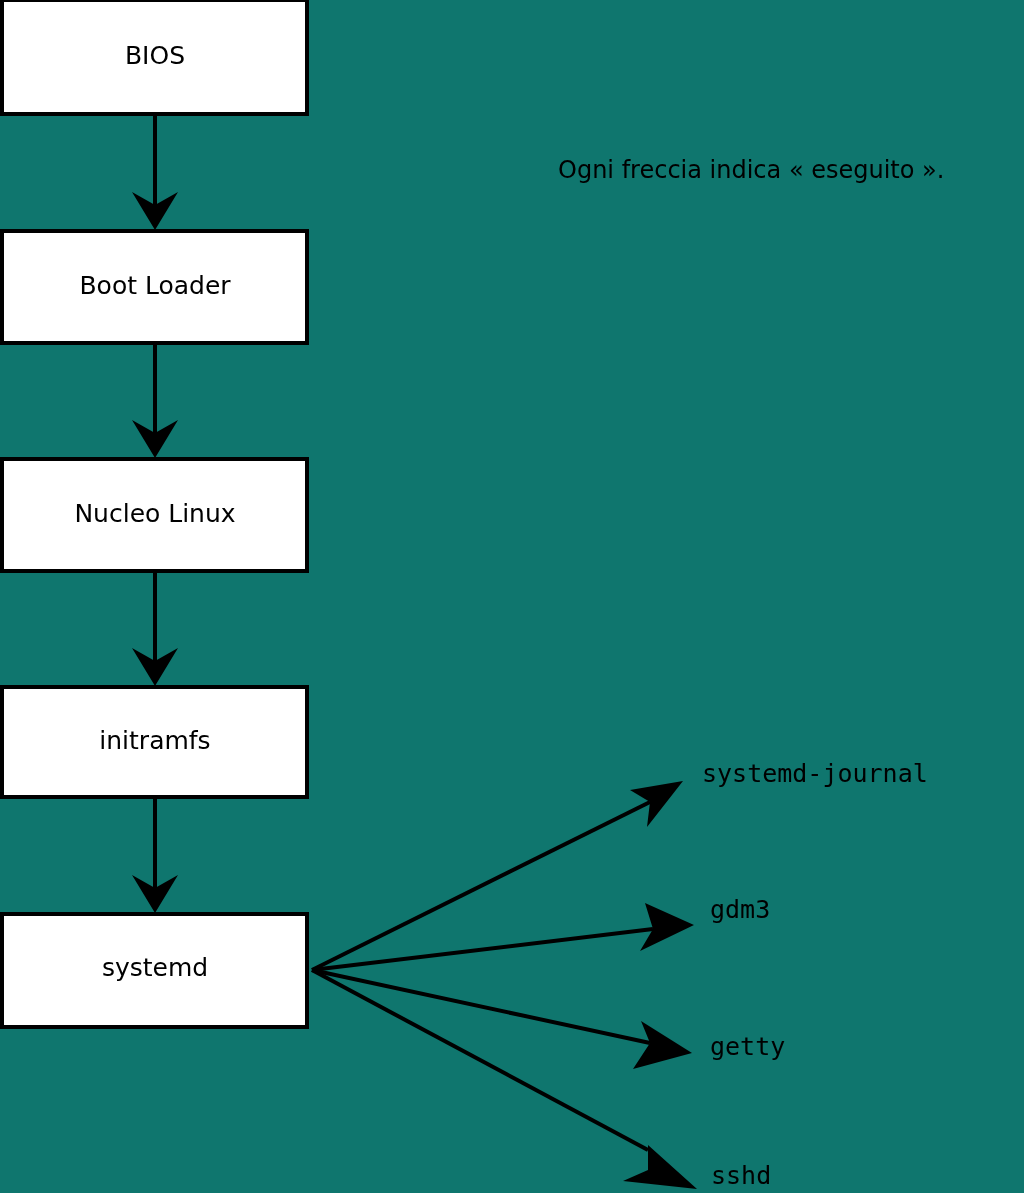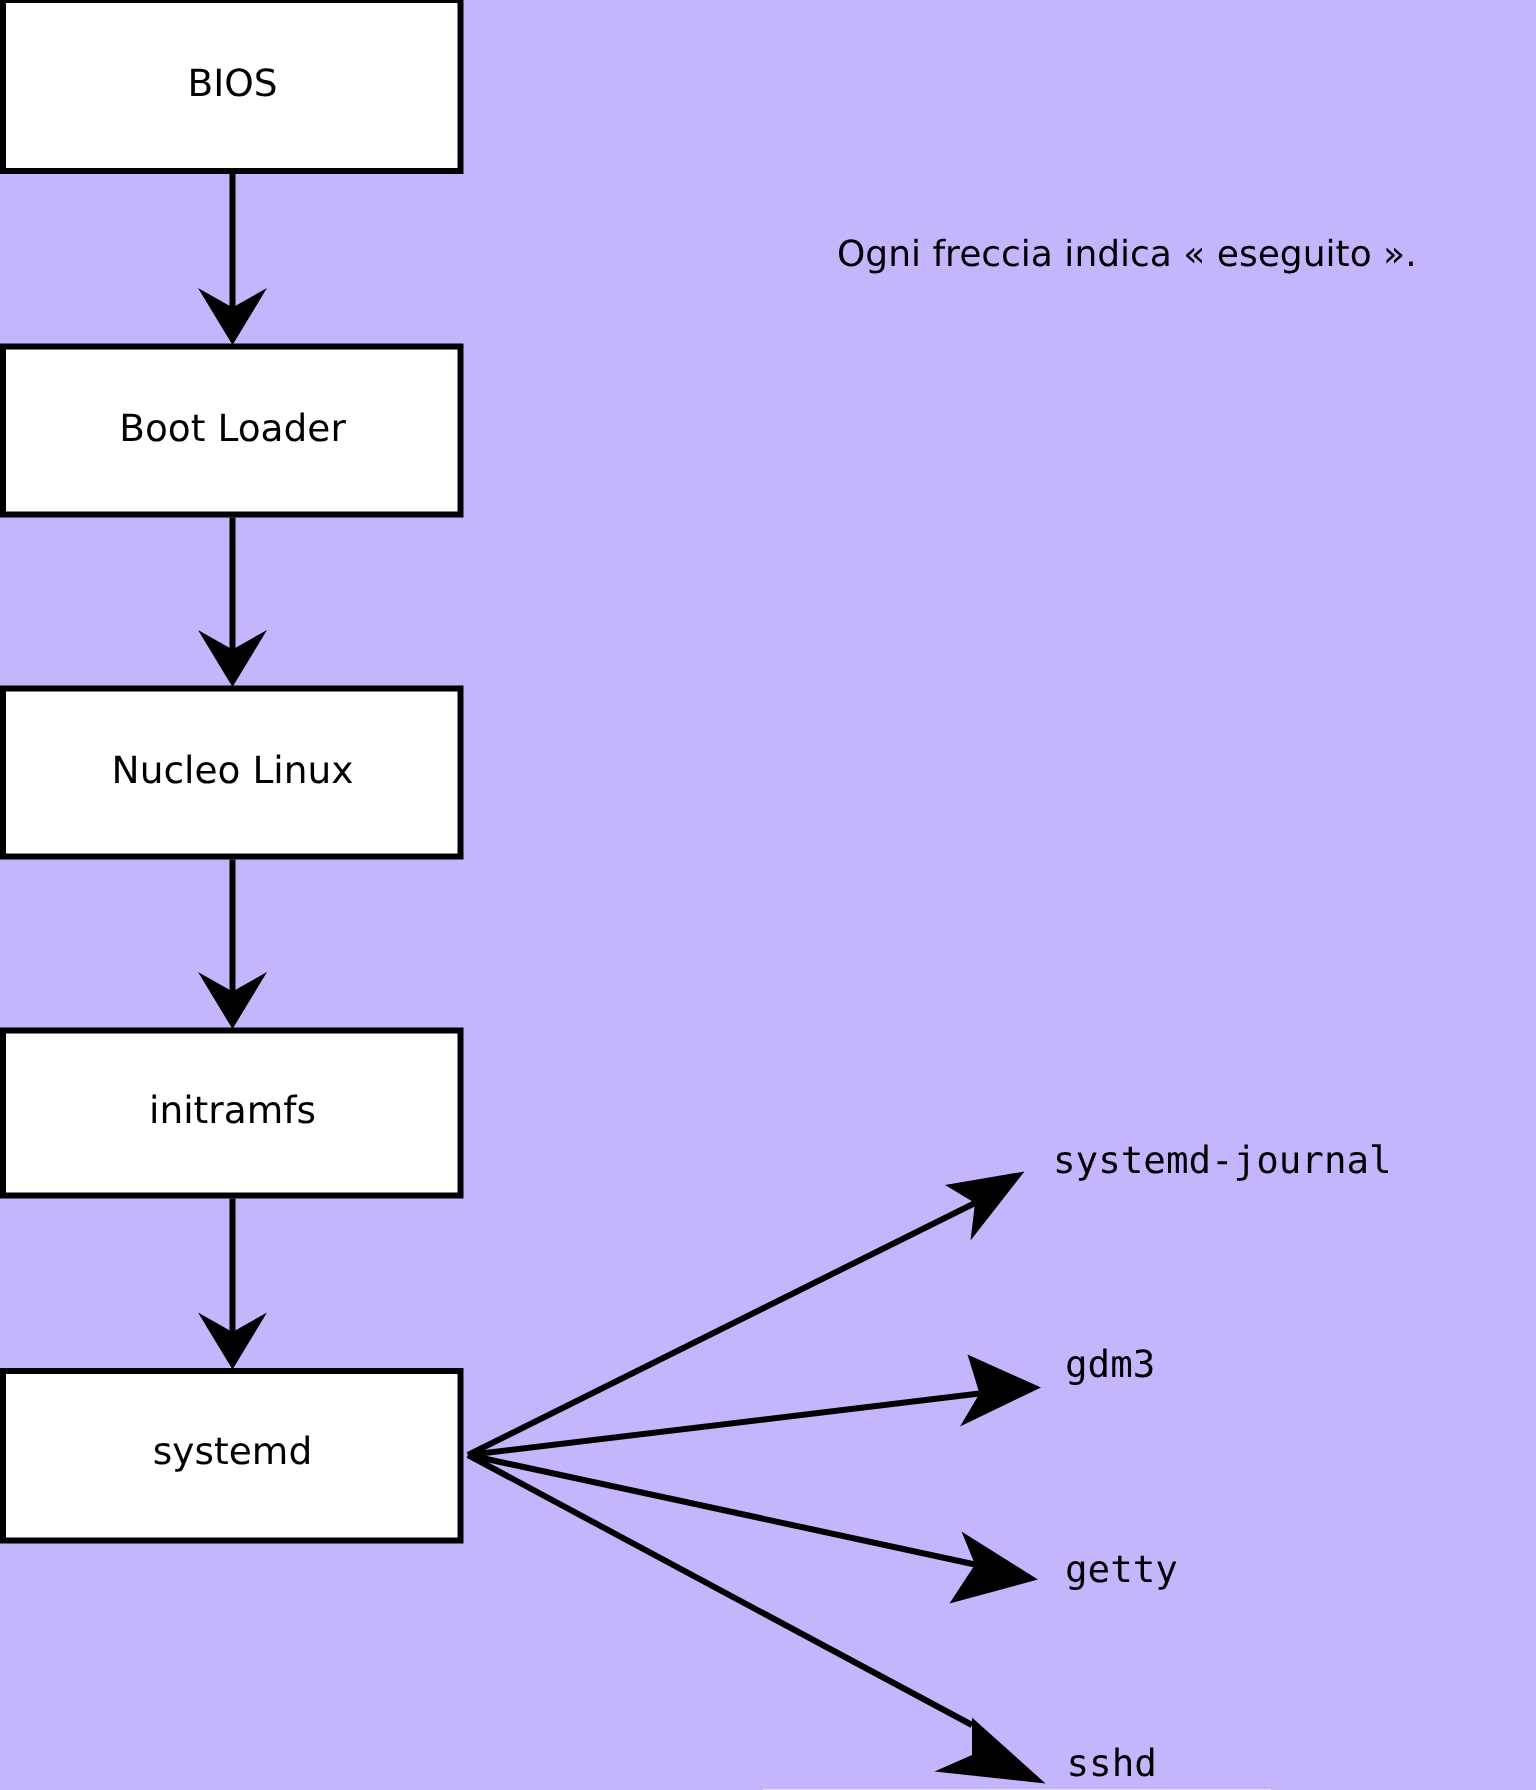--- a/index.html
+++ b/index.html
@@ -7,21 +7,21 @@
     padding: 0;
     background: #ffffff;
   }
   body {
     font-family: "DejaVu Sans", sans-serif;
   }
   #canvas {
     position: relative;
     width: 1024px;
     height: 1193px;
-    background: #c4b5fd;
+    background: #0f766e;
     overflow: hidden;
   }
   #diagram-svg {
     position: absolute;
     left: 0;
     top: 0;
     width: 1024px;
     height: 1193px;
   }
   .box-label {

